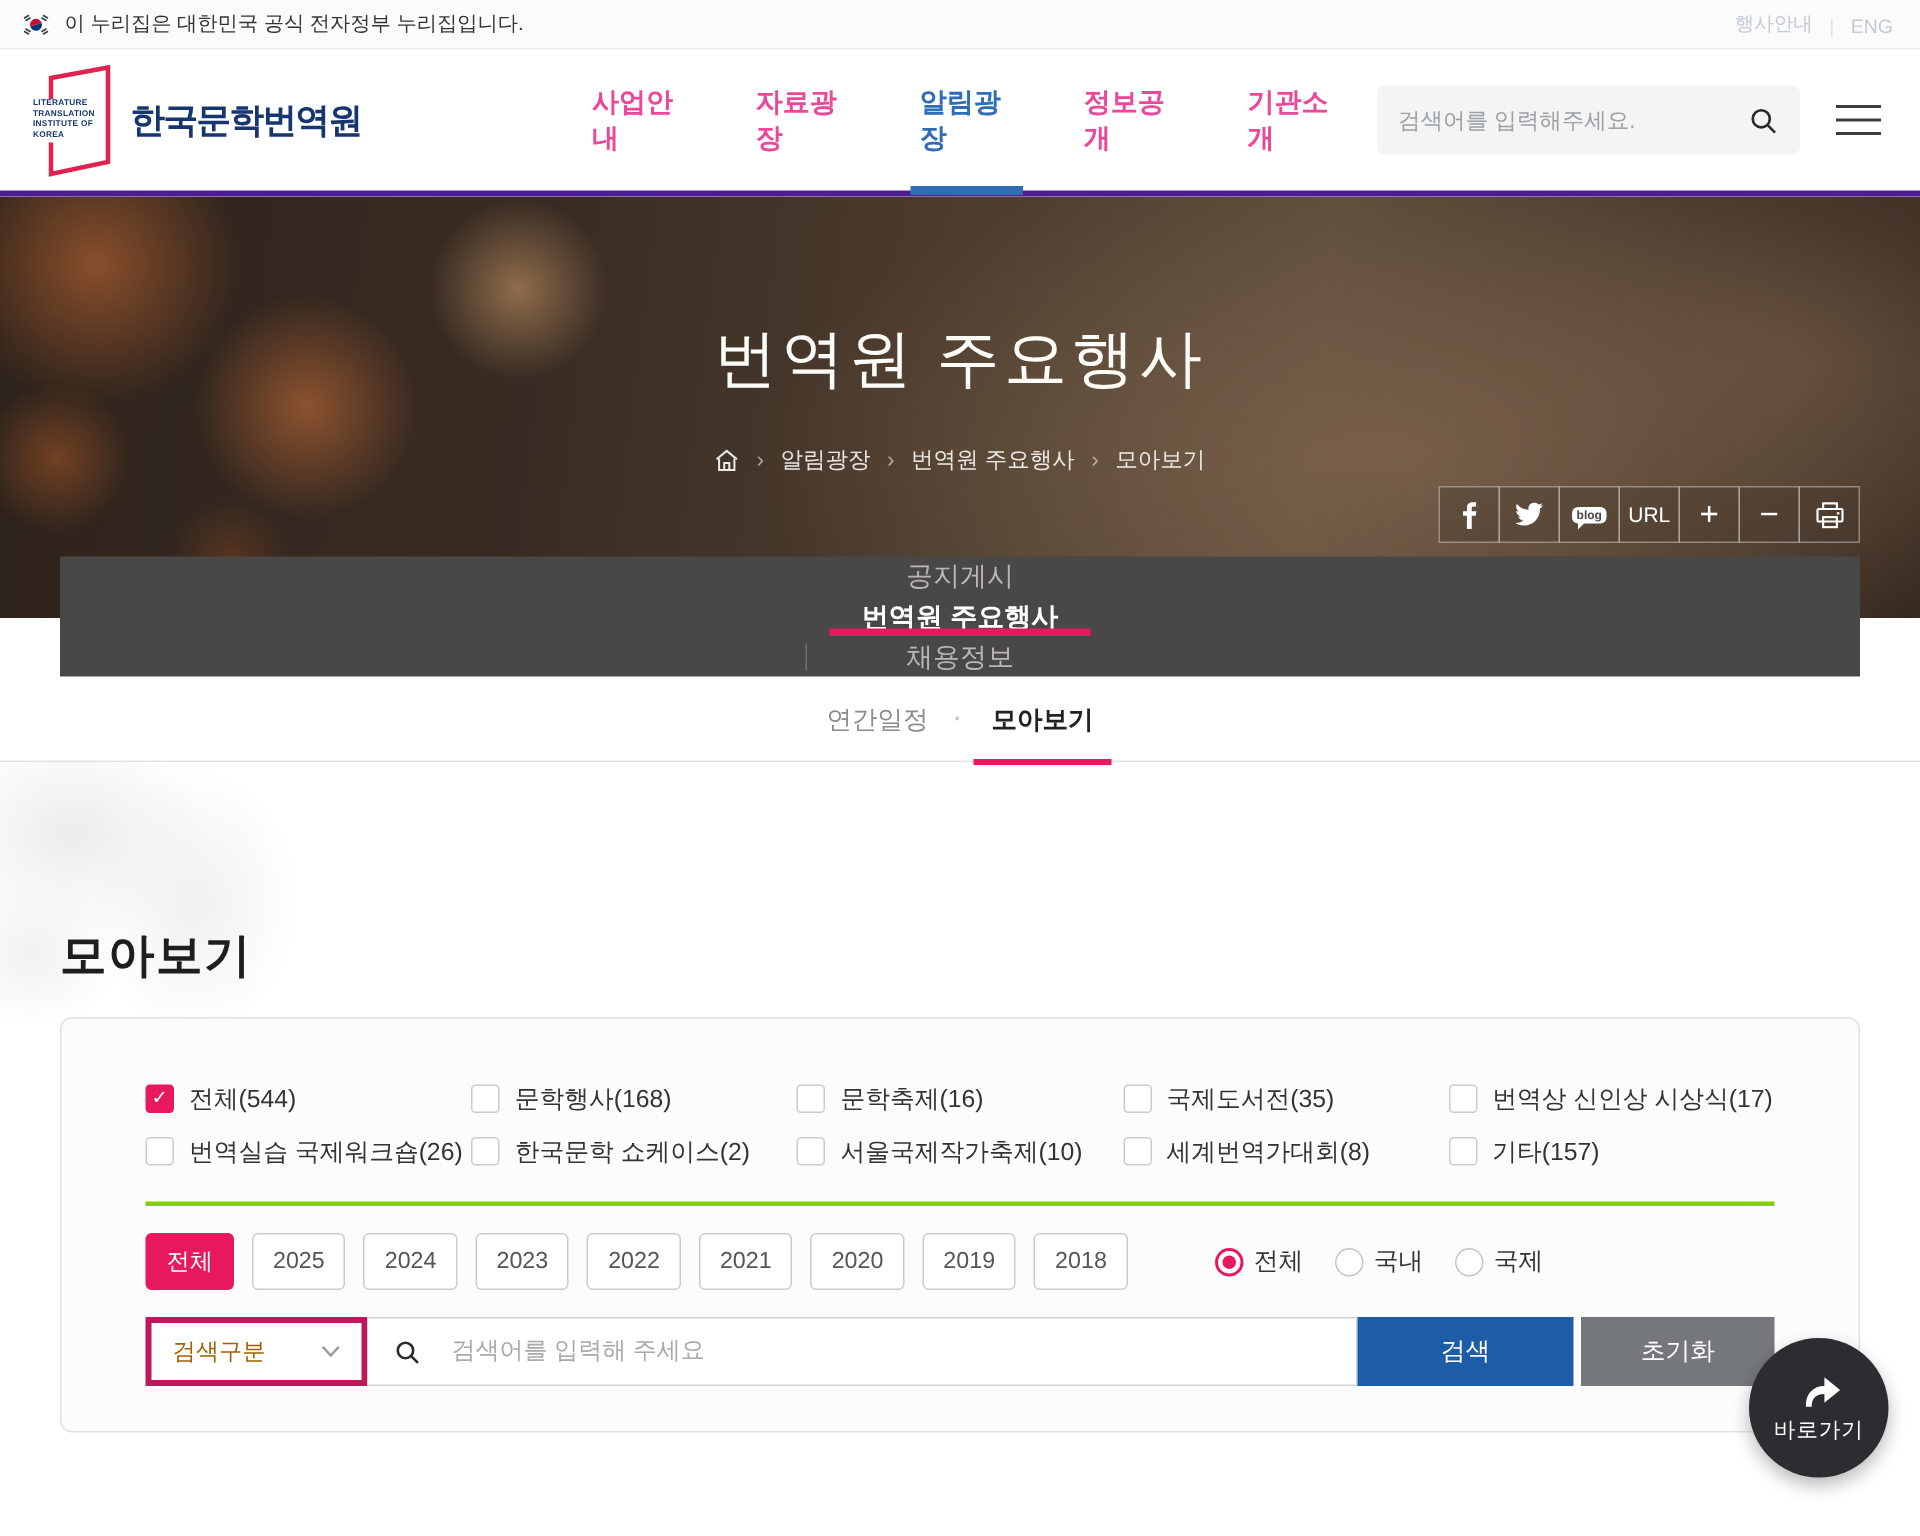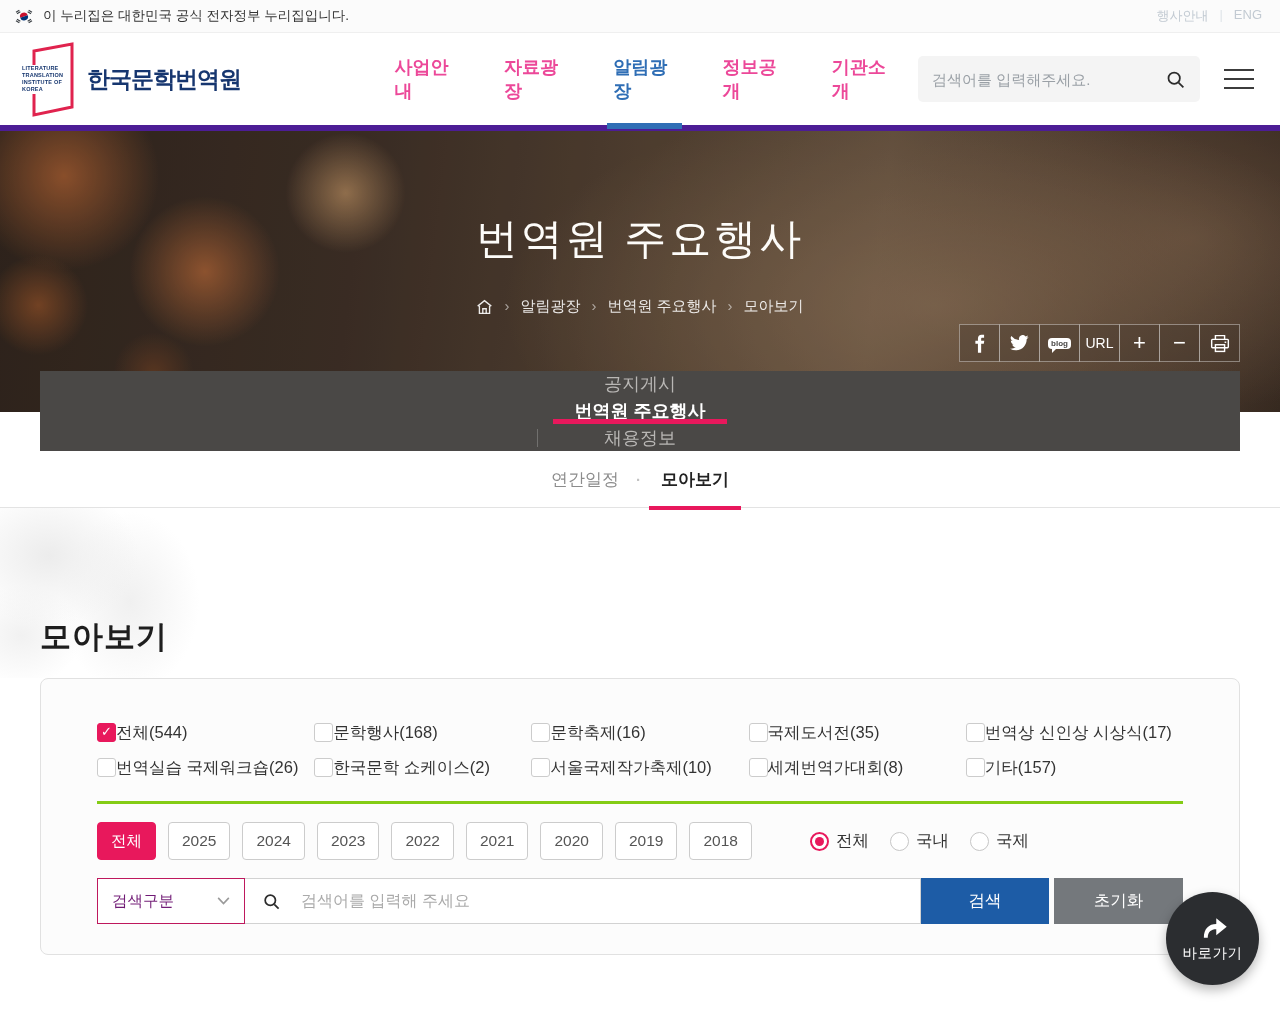--- a/index.html
+++ b/index.html
@@ -4,25 +4,25 @@
 <style>
   * { margin:0; padding:0; box-sizing:border-box; }
   body {
     width:1280px; height:1024px; position:relative; overflow:hidden;
     font-family:"Liberation Sans","DejaVu Sans",sans-serif; background:#fff; color:#222;
   }
   
   .gov-bar { height:33px; background:#fbfbfb; border-bottom:1px solid #efefef;
     display:flex; align-items:center; justify-content:space-between; padding:0 14px; font-size:13.5px; color:#333; }
   .gov-left { display:flex; align-items:center; gap:9px; }
-  .gov-links { display:flex; align-items:flex-start; font-size:13px; color:#c2cad2; padding-right:4px; }
+  .gov-links { display:flex; align-items:flex-end; font-size:13px; color:#c2cad2; padding-right:4px; }
   .gov-link { cursor:pointer; }
   .gov-link + .gov-link::before { content:"|"; margin:0 11px; color:#e0e5e9; }
   
-  .header { height:98px; background:#fff; border-bottom:6px solid #4c1d95;
+  .header { height:98px; background:#fff; border-bottom:4px solid #4c1d95;
     display:flex; align-items:center; padding:0 26px 0 24px; position:relative; z-index:3; }
   .logo { display:flex; align-items:center; gap:11px; width:330px; cursor:pointer; }
   .logo-mark { position:relative; width:52px; height:76px; }
   .logo-sub { position:absolute; left:-2px; top:24px; width:46px; background:#fff;
     font-size:5.5px; font-weight:700; color:#16366f; line-height:1.3; letter-spacing:.2px; }
   .logo-text { font-size:23px; font-weight:800; color:#16366f; letter-spacing:-1px; }
   .nav { display:flex; margin-left:42px; height:98px; }
   .nav-item { position:relative; display:flex; align-items:center; height:98px;
     padding:0 23px; font-size:18px; font-weight:600; color:#ec4899; cursor:pointer; }
   .nav-item.active { color:#2f6eb5; }
@@ -85,42 +85,42 @@
   .watermark { position:absolute; left:0; top:0; width:270px; height:170px; pointer-events:none;
     background:
       radial-gradient(ellipse 90px 70px at 18% 28%, #ececec, rgba(236,236,236,0) 100%),
       radial-gradient(ellipse 70px 90px at 48% 55%, #f0f0f0, rgba(240,240,240,0) 100%),
       radial-gradient(ellipse 60px 50px at 8% 75%, #f1f1f1, rgba(241,241,241,0) 100%); }
   .page-heading { position:relative; padding-top:108px; font-family:"Liberation Serif","DejaVu Serif",serif;
     font-size:31px; font-weight:600; color:#1e1e1e; letter-spacing:1px; }
   .filter-box { position:relative; margin-top:20px; background:#fcfcfc; border:1px solid #e1e1e1; border-radius:8px;
     padding:40px 56px 30px; }
   .filter-grid { display:grid; grid-template-columns:repeat(5,1fr); row-gap:8px; }
-  .filter-item { display:flex; align-items:center; gap:0; height:27px; font-size:16.5px; color:#333; cursor:pointer; }
+  .filter-item { display:flex; align-items:center; gap:10px; height:27px; font-size:16.5px; color:#333; cursor:pointer; }
   .checkbox { flex:none; width:19px; height:19px; background:#fff; border:1px solid #ccc; border-radius:3px; position:relative; }
   .checkbox.checked { background:#e8185c; border-color:#e8185c; }
   .checkbox.checked::after { content:"✓"; position:absolute; left:3px; top:0; color:#fff; font-size:13px; font-weight:700; }
   .year-section { margin-top:20px; padding-top:18px; border-top:3px solid #84cc16; display:flex; align-items:center; }
   .year-row { display:flex; gap:12px; }
   .year-btn { min-width:56px; height:38px; padding:0 13px; border:1px solid #ccc; border-radius:4px; background:#fff;
     color:#555; font-size:15.5px; font-family:inherit; display:flex; align-items:center; justify-content:center; cursor:pointer; }
   .year-btn.active { background:#e8185c; border-color:#e8185c; color:#fff; }
   .scope-group { margin-left:58px; display:flex; align-items:center; gap:21px; }
   .scope-item { display:flex; align-items:center; gap:7px; font-size:16.5px; color:#333; cursor:pointer; }
   .radio { flex:none; width:19px; height:19px; border-radius:50%; border:1px solid #c6c6c6; background:#fff; position:relative; }
   .radio.selected { border:2px solid #e8185c; }
   .radio.selected::after { content:""; position:absolute; inset:3px; border-radius:50%; background:#e8185c; }
   .search-row { margin-top:18px; display:flex; height:46px; }
-  .select-box { width:148px; border:1px solid #be185d; background:#fff; display:flex; align-items:center;
-    justify-content:space-between; padding:0 14px; font-size:15.5px; color:#701a75; cursor:pointer; }
+  .select-box { width:148px; border:4px solid #be185d; background:#fff; display:flex; align-items:center;
+    justify-content:space-between; padding:0 14px; font-size:15.5px; color:#a16207; cursor:pointer; }
   .search-field { flex:1; border:1px solid #d2d2d2; border-left:none; background:#fff;
     display:flex; align-items:center; gap:20px; padding:0 17px; }
   .search-field input { flex:1; border:none; outline:none; font-size:16px; font-family:inherit; color:#444; }
   .search-field input::placeholder { color:#aaa; }
-  .btn-search { width:128px; border:none; background:#1d5ca6; color:#fff; font-size:16.5px; font-family:Liberation Sans, sans-serif; cursor:pointer; }
+  .btn-search { width:144px; border:none; background:#1d5ca6; color:#fff; font-size:16.5px; font-family:Liberation Sans, sans-serif; cursor:pointer; }
   .btn-reset { width:129px; margin-left:5px; border:none; background:#74787c; color:#fff; font-size:16.5px; font-family:inherit; cursor:pointer; }
   
   .floating-btn { position:absolute; right:21px; top:892px; width:93px; height:93px; border-radius:50%;
     background:#2b2d30; color:#fff; z-index:6; display:flex; flex-direction:column; align-items:center;
     justify-content:center; gap:3px; cursor:pointer; box-shadow:0 5px 12px rgba(0,0,0,.28); }
   .floating-label { font-size:14.5px; letter-spacing:.5px; }
 </style>
 </head>
 <body>
 

